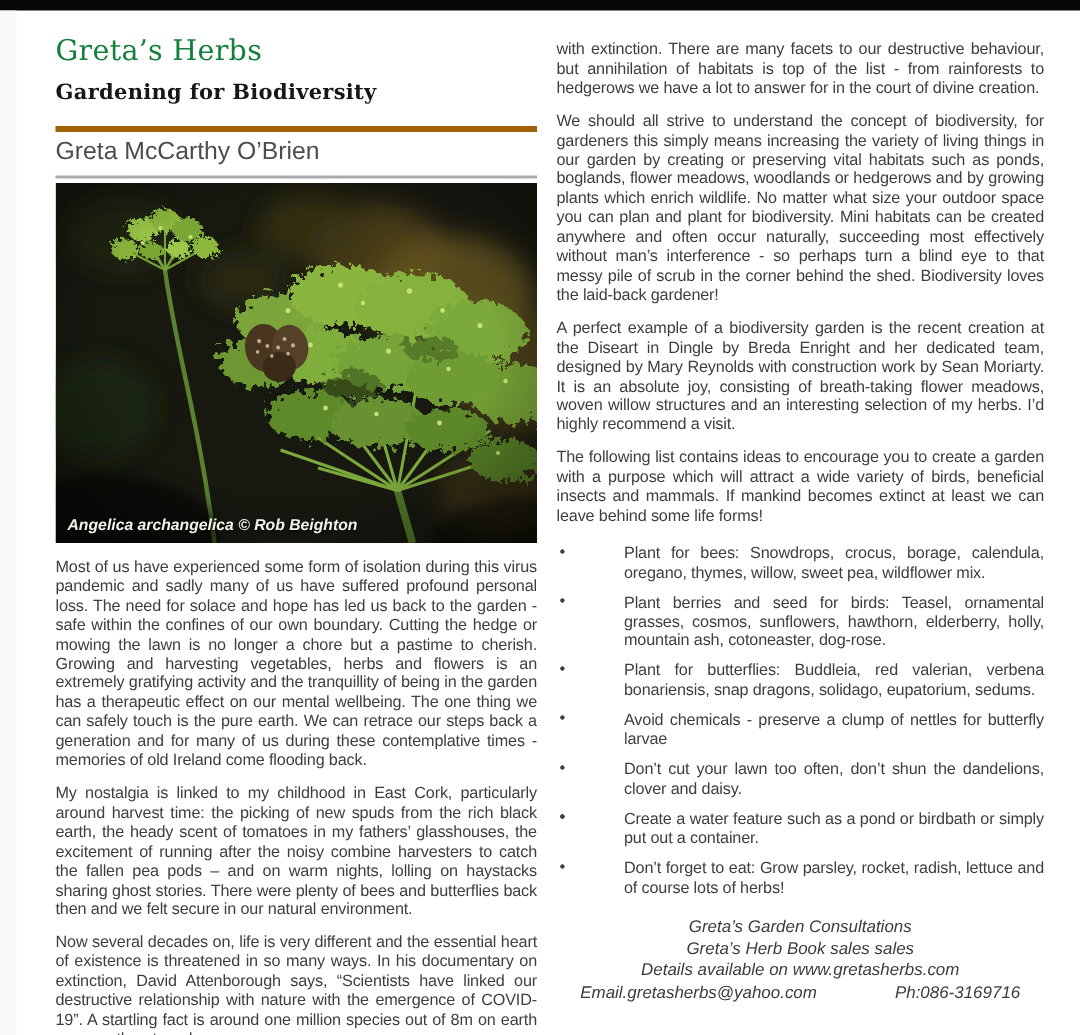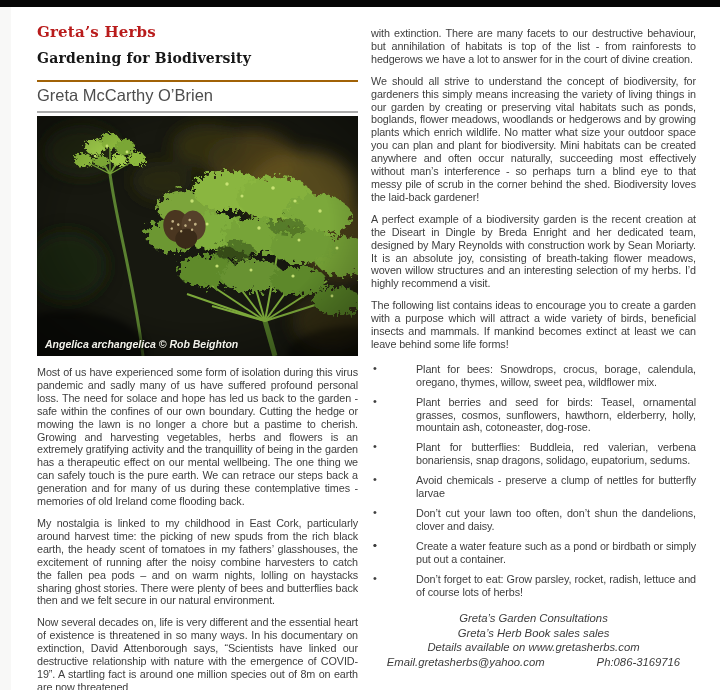--- a/index.html
+++ b/index.html
@@ -3,23 +3,23 @@
 <meta charset="utf-8">
 <style>
   html,body{margin:0;padding:0;}
   body{background:#e9e9e9;font-family:"Liberation Sans",sans-serif;}
   .page{position:relative;width:720px;height:690px;background:#ffffff;overflow:hidden;}
   .top-bar{position:absolute;top:0;left:0;width:720px;height:7px;background:#060606;}
   .left-strip{position:absolute;top:7px;left:0;width:11px;height:683px;background:#f8f8f7;}
   .col{position:absolute;top:23px;}
   .col-left{left:37px;width:321px;}
   .col-right{left:371px;width:325px;}
-  .brand{margin:0 0 9px 0;font-family:"DejaVu Serif","Liberation Serif",serif;font-weight:bold;font-size:15px;color:#b91c1c;letter-spacing:.2px;}
+  .brand{margin:0 0 9px 0;font-family:"DejaVu Serif","Liberation Serif",serif;font-weight:normal;font-size:19px;color:#15803d;letter-spacing:.2px;}
   .title{margin:0 0 14px 0;font-family:"DejaVu Serif","Liberation Serif",serif;font-weight:bold;font-size:14px;color:#171717;letter-spacing:.2px;}
-  .byline-wrap{border-top:2px solid #a16207;border-bottom:2px solid #ababab;padding:4px 0 6px 0;margin-bottom:3px;}
+  .byline-wrap{border-top:4px solid #a16207;border-bottom:2px solid #ababab;padding:4px 0 6px 0;margin-bottom:3px;}
   .byline{font-size:16.5px;color:#4d4d4d;}
   .photo{position:relative;margin:0 0 10px 0;width:321px;height:240px;overflow:hidden;text-align:center;}
   .photo svg{display:block;}
   .caption{position:absolute;left:8px;bottom:6px;font-size:10.5px;font-style:italic;font-weight:bold;color:#f2f2ea;text-shadow:0 1px 2px rgba(0,0,0,.8);}
   p.body{margin:0 0 9px 0;font-size:10.8px;line-height:12.9px;letter-spacing:-.1px;color:#3e3e3e;text-align:justify;}
   .col-right p.body:first-child{margin-top:4px;}
   .bullet-list{margin-top:12px;}
   .bullet-item{position:relative;padding-left:45px;margin-bottom:7px;font-size:10.8px;line-height:12.9px;letter-spacing:-.1px;color:#3e3e3e;text-align:justify;}
   .bullet-dot{position:absolute;left:2px;top:-1px;font-size:11px;color:#3e3e3e;}
   .footer{margin-top:13px;text-align:center;font-style:italic;font-size:11.3px;line-height:14.5px;color:#3c3c3c;}

